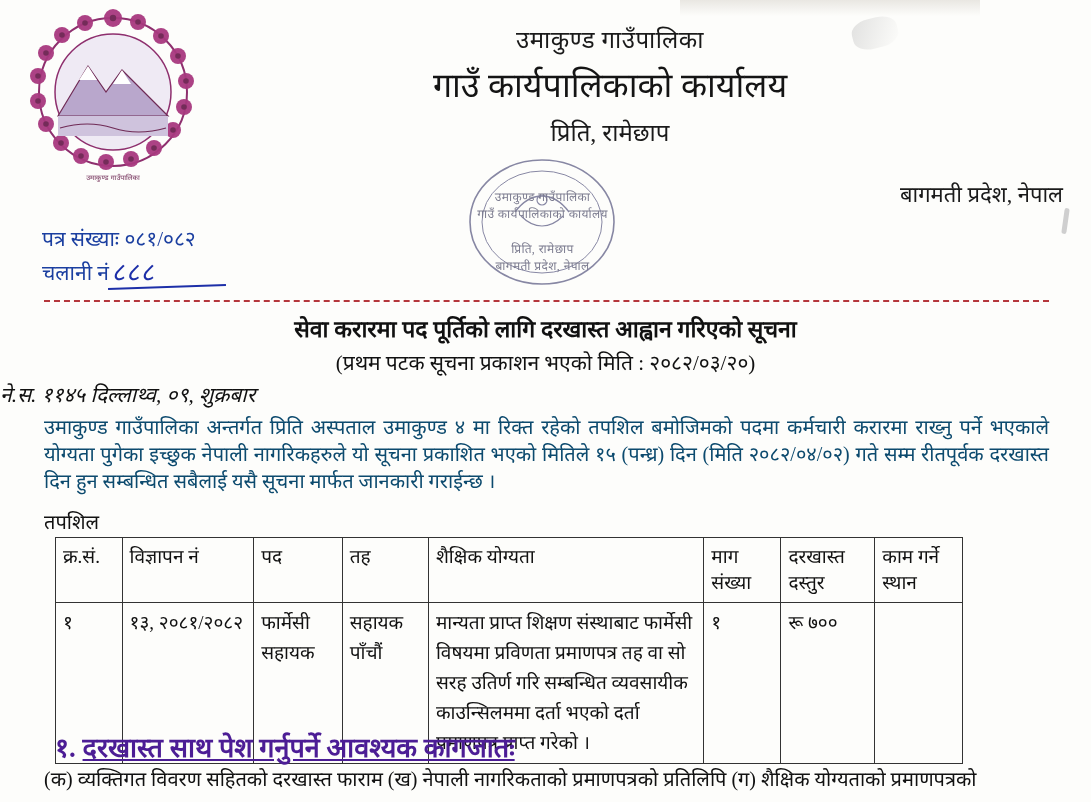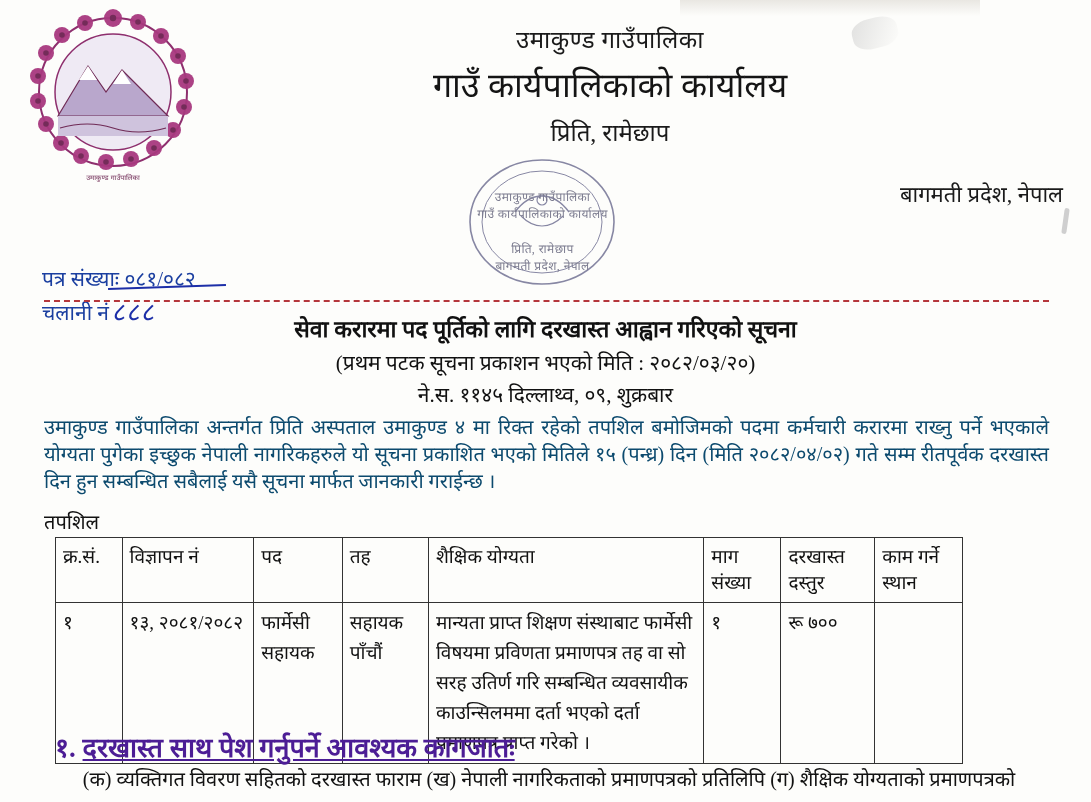--- a/index.html
+++ b/index.html
@@ -82,21 +82,20 @@
   }
 
   
   .ref-block {
     position: absolute;
     left: 42px;
     top: 222px;
     color: #1b3fa0;
     font-size: 21px;
     line-height: 34px;
-    margin-top: 40px;
   }
   .ref-label { color: #1b3fa0; }
   .chalani-row {
     display: flex;
     align-items: center;
     gap: 4px;
   }
   .chalani-value {
     font-size: 26px;
     color: #1d2fa8;
@@ -141,23 +140,24 @@
     width: 1091px;
     text-align: center;
     font-size: 21px;
     color: #111;
   }
   .notice-sub2 {
     position: absolute;
     left: 0;
     top: 380px;
     width: 1091px;
-    text-align: center;
+    text-align: left;
     font-size: 21px;
     color: #111;
+    font-style: italic;
   }
 
   
   .body-para {
     position: absolute;
     left: 44px;
     top: 414px;
     width: 1005px;
     font-size: 20px;
     line-height: 27px;
@@ -215,21 +215,20 @@
   }
   .note-heading .u2 { text-decoration: underline; }
   .note-line {
     position: absolute;
     left: 44px;
     top: 764px;
     width: 1010px;
     font-size: 20px;
     line-height: 31px;
     color: #111;
-    text-align: center;
   }
   .note-line2 {
     position: absolute;
     left: 44px;
     top: 794px;
     width: 1010px;
     font-size: 20px;
     color: #111;
     overflow: hidden;
     height: 12px;

